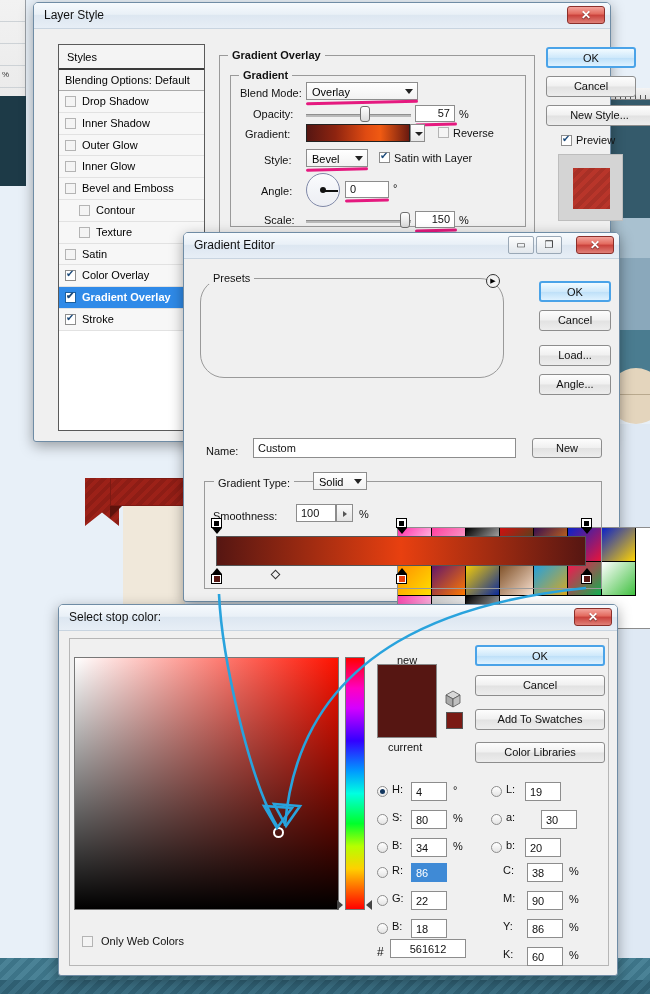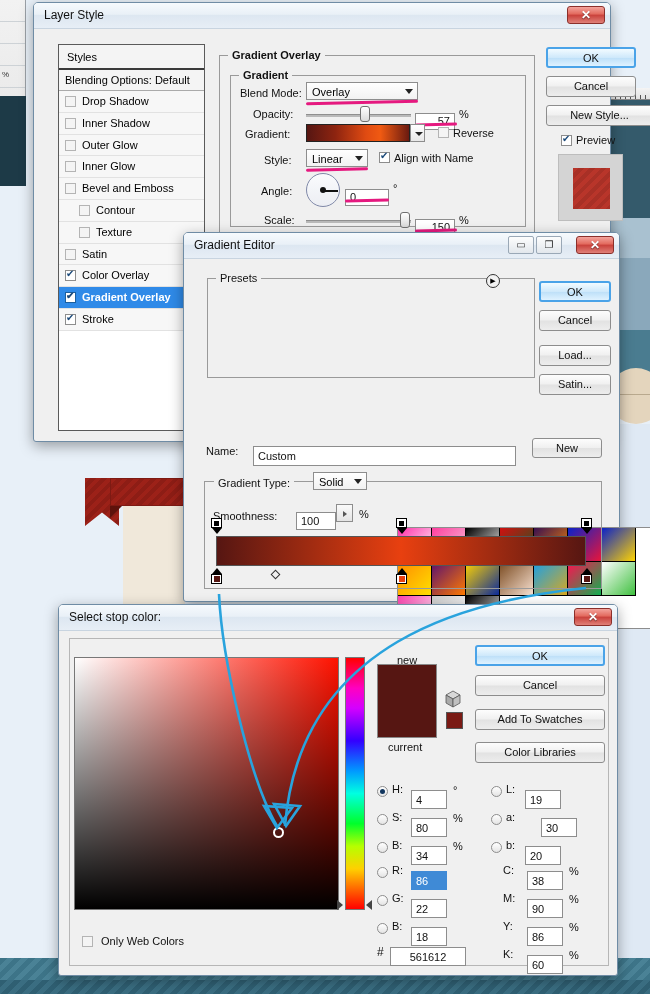--- a/index.html
+++ b/index.html
@@ -60,21 +60,21 @@
   .btn-sq { position:absolute; top:3px; width:26px; height:18px; border-radius:2px;
     border:1px solid #9aa8b6; background:linear-gradient(180deg,#fdfdfd,#e2e7ec);
     text-align:center; line-height:15px; font-size:10px; color:#333; cursor:pointer; }
 
   
   .pbtn { background:linear-gradient(180deg,#fdfdfd 0%,#f0f0f0 48%,#e2e2e2 52%,#ededed 100%);
     border:1px solid #8d8d8d; border-radius:3px; text-align:center; font-size:11px;
     color:#111; cursor:pointer; }
   .pbtn.primary { border:2px solid #4aa3e8; background:linear-gradient(180deg,#f2fbff,#cfe9fb 50%,#bcdff8 51%,#dff2ff); }
   .field { background:#fff; border:1px solid #8d8d8d; font-size:11px; color:#111;
-    padding:1px 4px;margin-top:8px; }
+    padding:1px 4px; }
   .field.sel { border:1px solid #3f8ad6; }
   .dd { background:linear-gradient(180deg,#ffffff,#f2f2f2); border:1px solid #8d8d8d;
     font-size:11px; position:relative; padding:1px 16px 1px 5px; }
   .dd .arw { position:absolute; right:4px; top:50%; margin-top:-2px; width:0;height:0;
     border-left:4px solid transparent;border-right:4px solid transparent;border-top:5px solid #222; }
   .grp { border:1px solid #9a9a9a; position:absolute; }
   .grp-title { position:absolute; top:-7px; left:8px; background:#f0f0f0; padding:0 4px;
     font-size:11px; font-weight:bold; color:#111; }
   .grp-title.norm { font-weight:normal; }
   .lbl { position:absolute; font-size:11px; color:#111; }
@@ -244,26 +244,26 @@
   <span class="lbl" style="left:211px; top:125px;">Gradient:</span>
   <div style="position:absolute;left:272px;top:121px;width:104px;height:18px;border:1px solid #222;background:linear-gradient(90deg,#561612 0%,#8e2410 28%,#e04b12 58%,#f05a12 72%,#6a1a10 100%);"></div>
   <div style="position:absolute;left:376px;top:121px;width:15px;height:18px;border:1px solid #8d8d8d;background:linear-gradient(180deg,#fff,#e8e8e8);">
     <span style="position:absolute;left:4px;top:7px;width:0;height:0;border-left:4px solid transparent;border-right:4px solid transparent;border-top:4px solid #222;"></span>
   </div>
   <span class="cb off" style="position:absolute;left:404px;top:124px;"></span>
   <span class="lbl" style="left:419px; top:124px;">Reverse</span>
 
   <span class="lbl" style="left:230px; top:151px;">Style:</span>
   <div class="dd" style="position:absolute;left:272px; top:146px; width:62px; height:18px; line-height:16px;">
-    <span>Linear</span>
+    <span>Bevel</span>
     <span class="arw"></span>
   </div>
   <div class="underline" style="left:272px; top:165px; width:62px;"></div>
   <span class="cb on" style="position:absolute;left:345px;top:149px;"></span>
-  <span class="lbl" style="left:360px; top:149px;">Align with Name</span>
+  <span class="lbl" style="left:360px; top:149px;">Satin with Layer</span>
 
   <span class="lbl" style="left:227px; top:182px;">Angle:</span>
   <div style="position:absolute;left:272px;top:170px;width:34px;height:34px;border-radius:50%;border:1px solid #8089a8;background:linear-gradient(180deg,#fafbfd,#eceef3);">
     <div style="position:absolute;left:16px;top:16px;width:15px;height:1.5px;background:#111;"></div>
     <div style="position:absolute;left:13px;top:13px;width:6px;height:6px;border-radius:50%;background:#111;"></div>
   </div>
   <div class="field" style="position:absolute;left:311px;top:178px;width:44px;height:17px;">0</div>
   <span class="lbl" style="left:359px; top:179px;">°</span>
   <div class="underline" style="left:311px; top:196px; width:44px;"></div>
 
@@ -285,21 +285,21 @@
 </div>
 
 <div class="win" id="gradEditor">
   <div class="titlebar">
     <span class="title">Gradient Editor</span>
     <div class="btn-sq" style="right:85px;">▭</div>
     <div class="btn-sq" style="right:57px;">❐</div>
     <div class="btn-close" style="right:5px;">✕</div>
   </div>
 
-  <div class="grp" style="left:23px; top:45px; width:328px; height:100px;">
+  <div class="grp" style="left:16px; top:45px; width:304px; height:100px;border-radius:24px;">
     <span class="grp-title norm">Presets</span>
   </div>
   <div style="position:absolute;left:302px;top:41px;width:14px;height:14px;border-radius:50%;border:1px solid #333;background:#f2f2f2;text-align:center;font-size:7px;line-height:12px;color:#000;">▶</div>
 
   <div id="presetsGrid">
       <div class="pcell" style="background: linear-gradient(135deg, rgb(255, 47, 168) 0%, rgb(255, 255, 255) 100%);"></div>
       <div class="pcell" style="background: linear-gradient(135deg, rgb(255, 63, 160) 0%, rgb(244, 200, 220) 100%);"></div>
       <div class="pcell" style="background: linear-gradient(135deg, rgb(0, 0, 0) 0%, rgb(255, 255, 255) 100%);"></div>
       <div class="pcell" style="background: linear-gradient(135deg, rgb(208, 16, 16) 0%, rgb(26, 92, 34) 100%);"></div>
       <div class="pcell" style="background: linear-gradient(135deg, rgb(58, 16, 80) 0%, rgb(255, 140, 0) 100%);"></div>
@@ -331,21 +331,21 @@
   <span class="lbl" style="left:29px; top:277px;">Smoothness:</span>
   <div class="field" style="position:absolute;left:112px;top:271px;width:40px;height:18px;line-height:15px;">100</div>
   <div style="position:absolute;left:152px;top:271px;width:17px;height:18px;border:1px solid #8d8d8d;background:linear-gradient(180deg,#fafafa,#e4e4e4);">
     <span style="position:absolute;left:6px;top:6px;width:0;height:0;border-top:3px solid transparent;border-bottom:3px solid transparent;border-left:4px solid #555;"></span>
   </div>
   <span class="lbl" style="left:175px; top:275px;">%</span>
 
   <div class="pbtn primary" style="position:absolute;left:355px;top:48px;width:72px;height:21px;line-height:18px;">OK</div>
   <div class="pbtn" style="position:absolute;left:355px;top:77px;width:72px;height:21px;line-height:19px;">Cancel</div>
   <div class="pbtn" style="position:absolute;left:355px;top:112px;width:72px;height:21px;line-height:19px;">Load...</div>
-  <div class="pbtn" style="position:absolute;left:355px;top:141px;width:72px;height:21px;line-height:19px;">Satin...</div>
+  <div class="pbtn" style="position:absolute;left:355px;top:141px;width:72px;height:21px;line-height:19px;">Angle...</div>
 </div>
 
 <div id="gradBar" style="background: linear-gradient(90deg, rgb(86, 22, 18) 0%, rgb(232, 64, 16) 50%, rgb(86, 22, 18) 100%);"></div>
 <div id="stopsHost">
     <div class="stop-top" style="left: 211px; top: 518px;">
       <div class="hd">
         <i></i>
       </div>
       <div class="tip"></div>
     </div>

